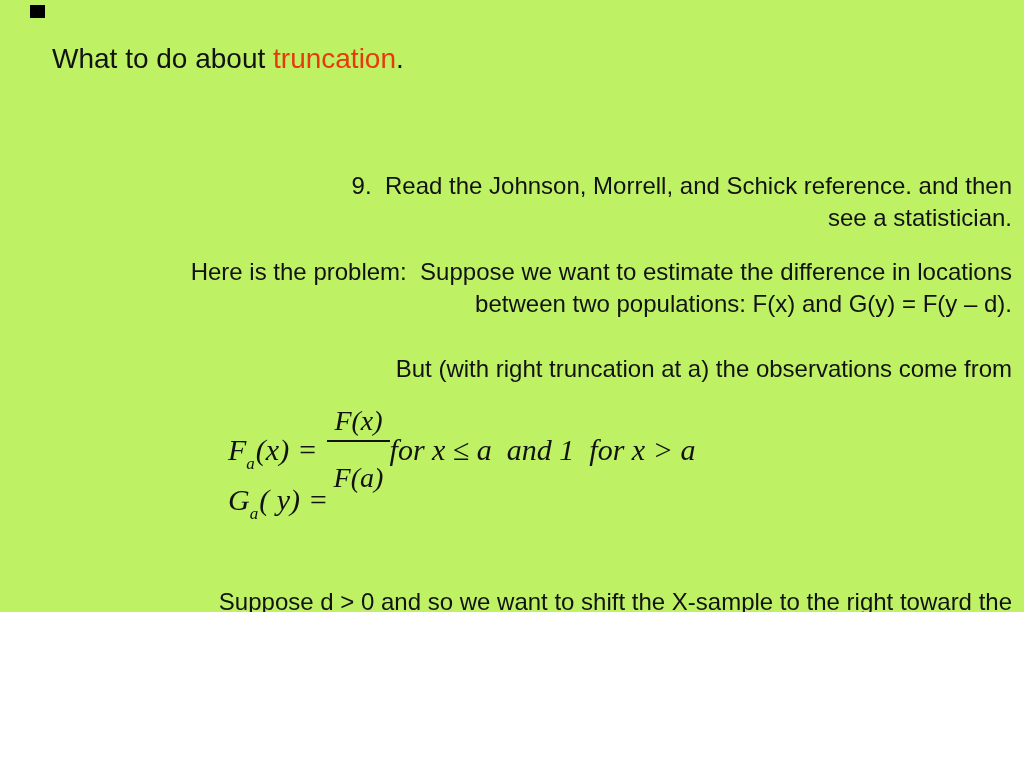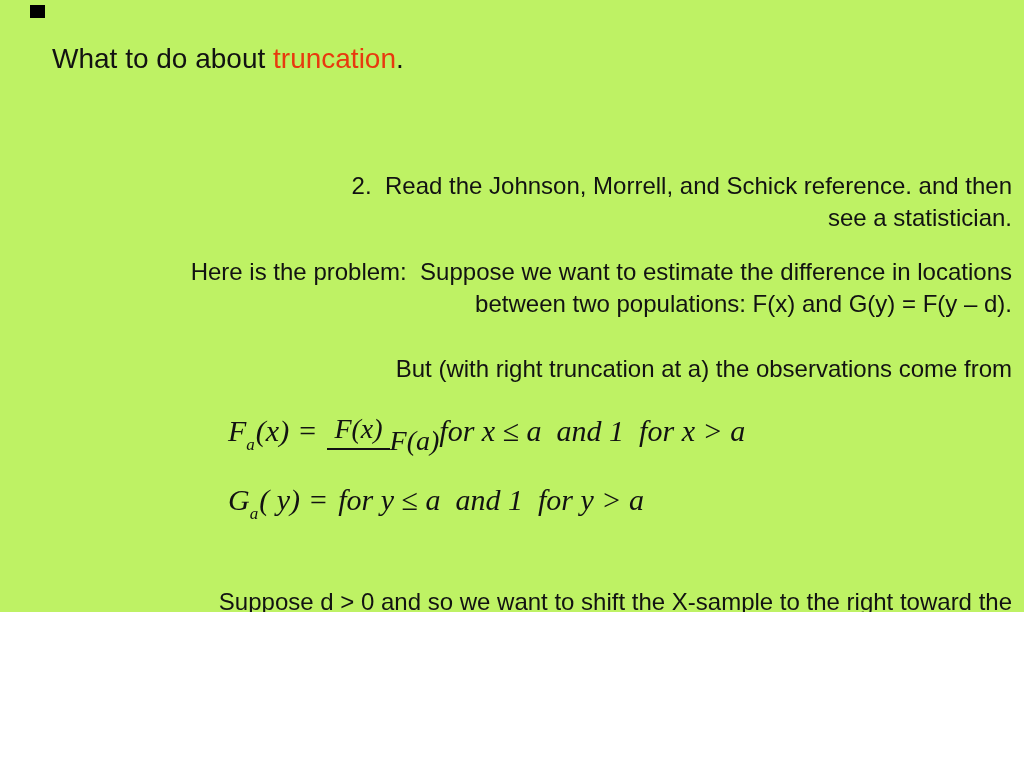--- a/index.html
+++ b/index.html
@@ -19,57 +19,56 @@
   .closing { left:62px; top:586px; font-size:24px; line-height:31px; width:950px; }
   .formula {
     position:absolute; left:228px; display:flex; align-items:center;
     font-family:"Liberation Serif","DejaVu Serif",serif; font-style:italic;
     font-size:30px; color:#121212;
   }
   .formula-f { top:405px; }
   .formula-g { top:483px; }
   .sub { font-size:17px; position:relative; top:9px; margin:0 1px 0 0; }
   .eq { margin:0 10px 0 8px; }
-  .frac { display:inline-flex; flex-direction:row; align-items:center; font-size:28px; }
+  .frac { display:inline-flex; flex-direction:column; align-items:center; font-size:28px; }
   .frac .num { padding:0 7px 3px 7px; border-bottom:2px solid #121212; }
   .frac .den { padding-top:20px; }
   .cond { margin-left:0; white-space:pre; }
 </style>
 </head>
 <body>
 
 <div class="slide">
 
   <div class="corner-mark"></div>
 
   <div class="abs title"><span>What to do about </span><span class="hl" style="color: rgb(232, 57, 14);">truncation</span><span>.</span></div>
 
 
-  <div class="abs body-text item2">2.  Read the Johnson, Morrell, and Schick reference. and then
+  <div class="abs body-text item2">9.  Read the Johnson, Morrell, and Schick reference. and then
 see a statistician.</div>
 
   <div class="abs body-text problem">Here is the problem:  Suppose we want to estimate the difference in locations
 between two populations: F(x) and G(y) = F(y – d).</div>
 
   <div class="abs body-text butline">But (with right truncation at a) the observations come from</div>
 
   <div class="formula formula-f">
     <span class="lhs"><span>F</span><span class="sub">a</span><span>(x)</span></span>
     <span class="eq">=</span>
     <span class="frac">
       <span class="num">F(x)</span>
       <span class="den">F(a)</span>
     </span>
     <span class="cond">for x ≤ a  and 1  for x &gt; a</span>
   </div>
 
   <div class="formula formula-g">
     <span class="lhs"><span>G</span><span class="sub">a</span><span>( y)</span></span>
     <span class="eq">=</span>
-    <span class="cond">for y ≤ a  and 1  for y &gt; a</span>
   </div>
 
   <div class="abs closing">Suppose d &gt; 0 and so we want to shift the X-sample to the right toward the
 truncation point.  As we shift the Xs, some will pass the truncation point and
 will be eliminated from the data set.  This changes the sample sizes and
 requires adjustment when computing the corresponding MWW to see if
 it is equal to its expectation.  See the reference for details.</div>
 
 </div>
 

